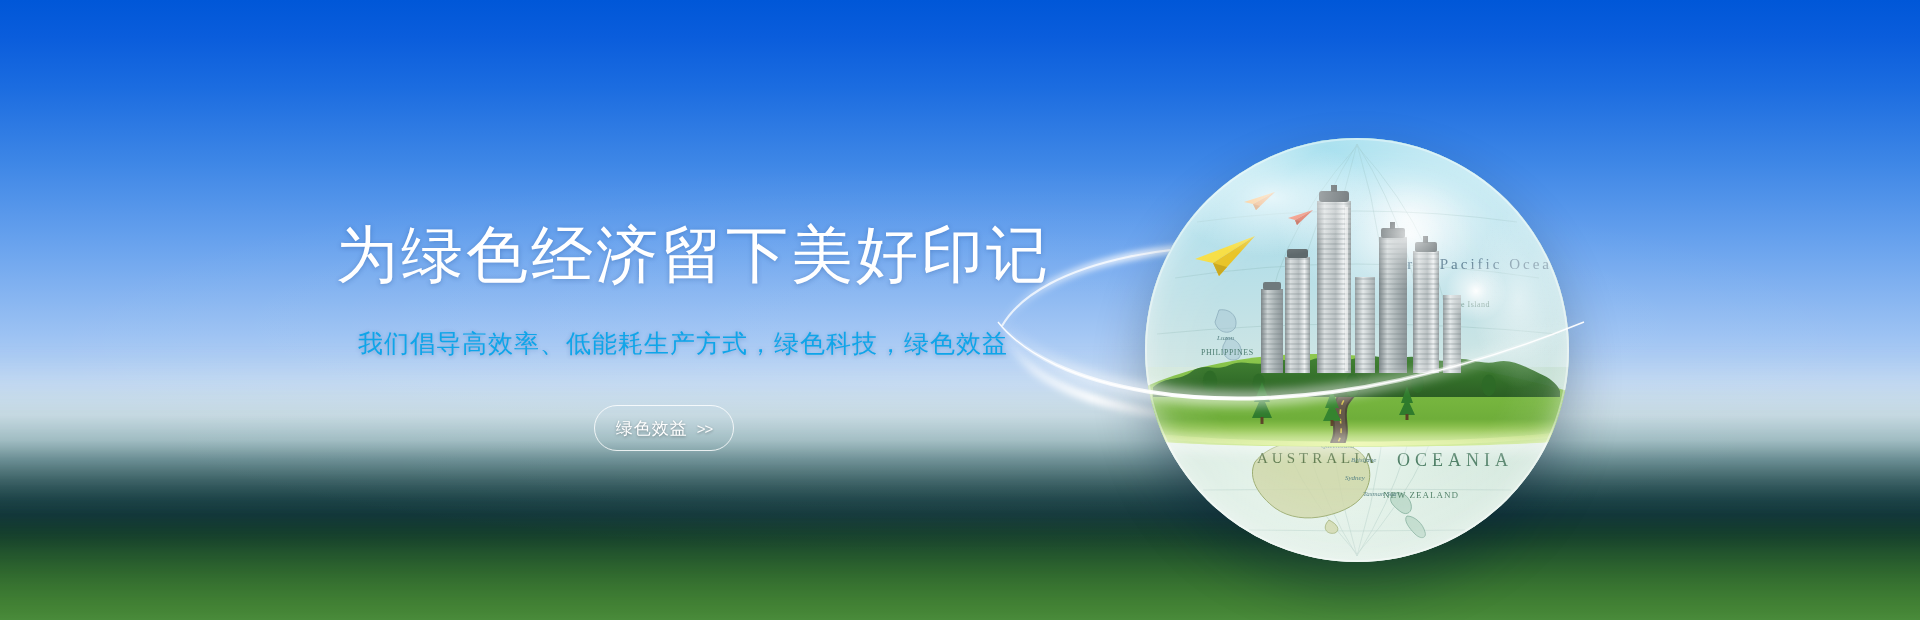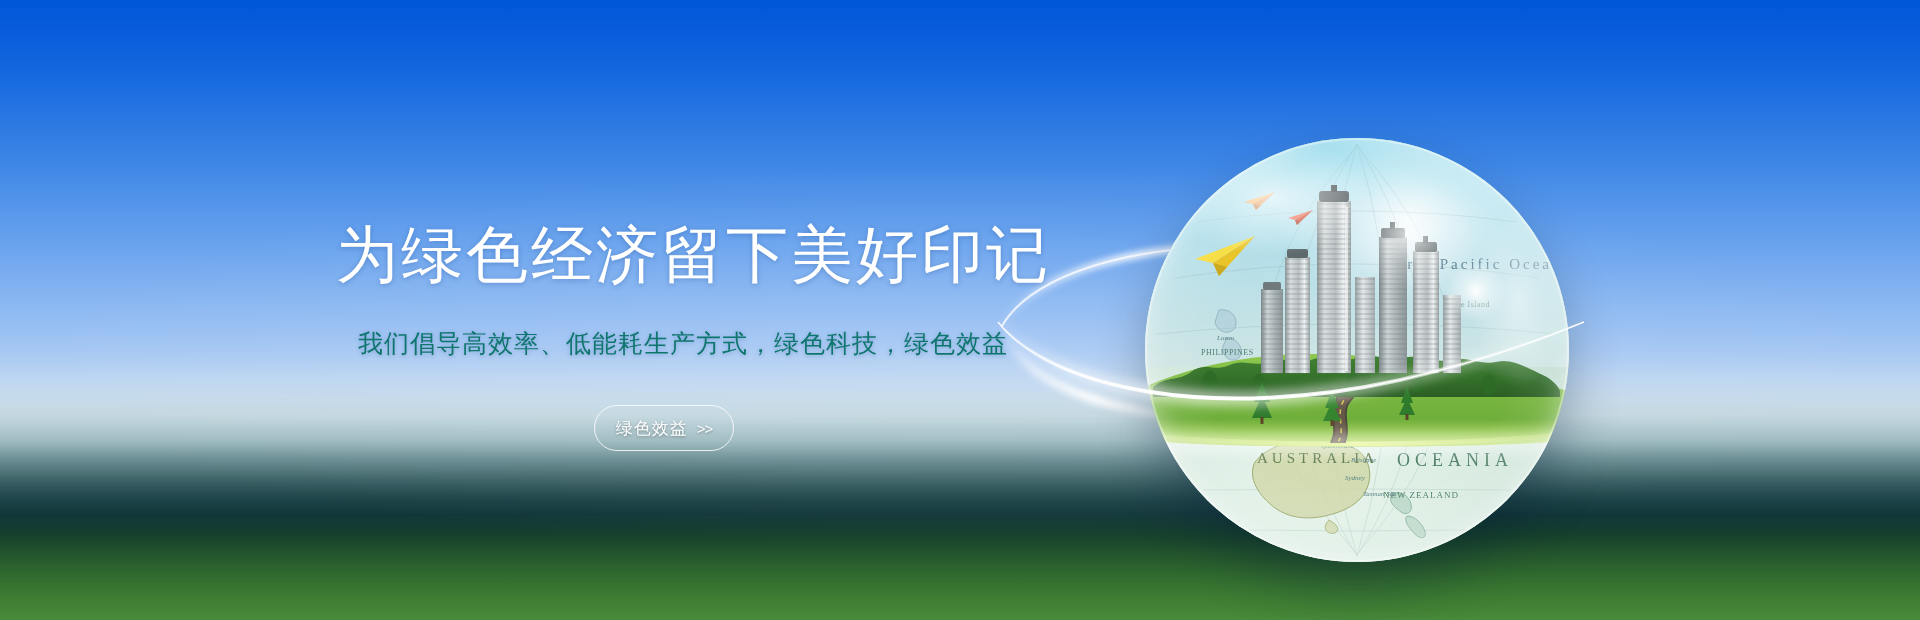--- a/index.html
+++ b/index.html
@@ -101,21 +101,21 @@
     text-shadow: 0 1px 5px rgba(16,60,130,0.30);
     pointer-events: auto;
   }
   .subhead {
     position: absolute;
     left: 358px;
     top: 328px;
     font-size: 25px;
     line-height: 1.25;
     letter-spacing: 1px;
-    color: #0f766e;
+    color: #0ea5e9;
     font-weight: 400;
     white-space: nowrap;
     text-shadow: 0 1px 4px rgba(16,60,130,0.28);
     pointer-events: auto;
   }
 
   
   .cta {
     position: absolute;
     left: 594px;

